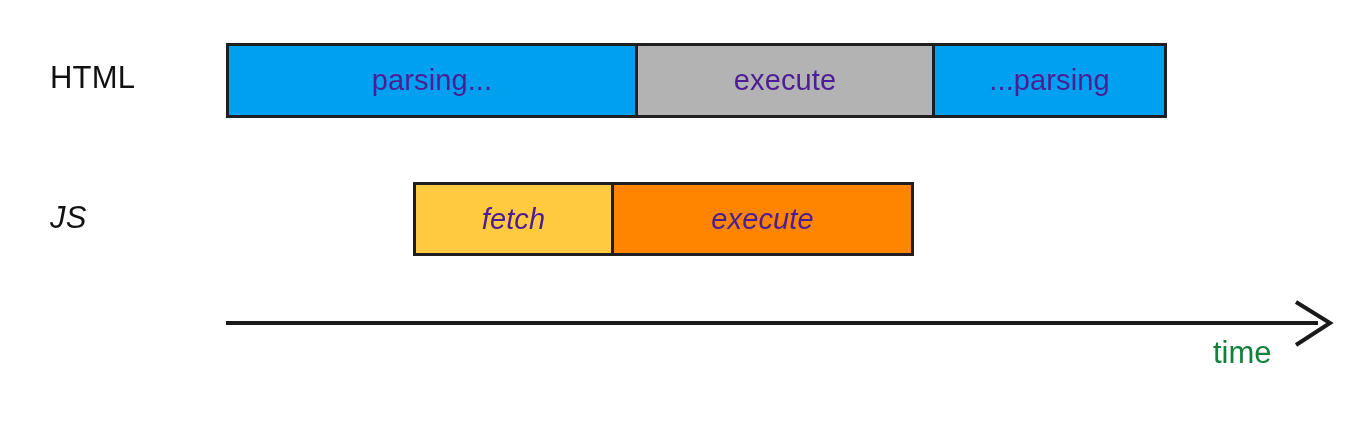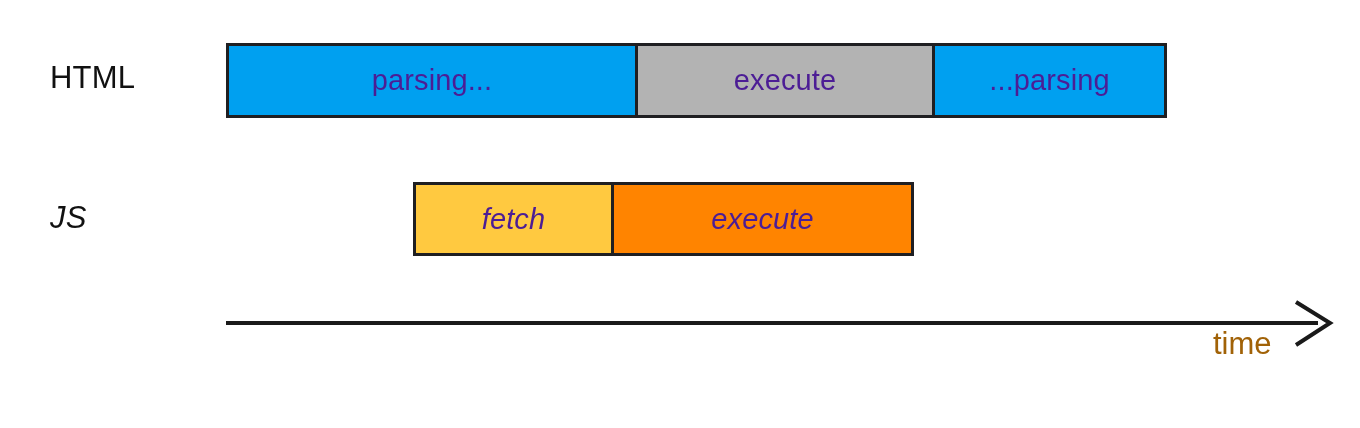--- a/index.html
+++ b/index.html
@@ -78,24 +78,24 @@
     position: absolute;
     left: 220px;
     top: 296px;
     width: 1120px;
     height: 60px;
     overflow: visible;
   }
   #time-label {
     position: absolute;
     left: 1213px;
-    top: 328px;
+    top: 337px;
     font-size: 31px;
     line-height: 31px;
-    color: #a16207;
+    color: #15803d;
     white-space: nowrap;
   }
 </style>
 </head>
 <body>
 
 <div id="canvas">
 
   <div class="row-label" id="label-html">HTML</div>
 

